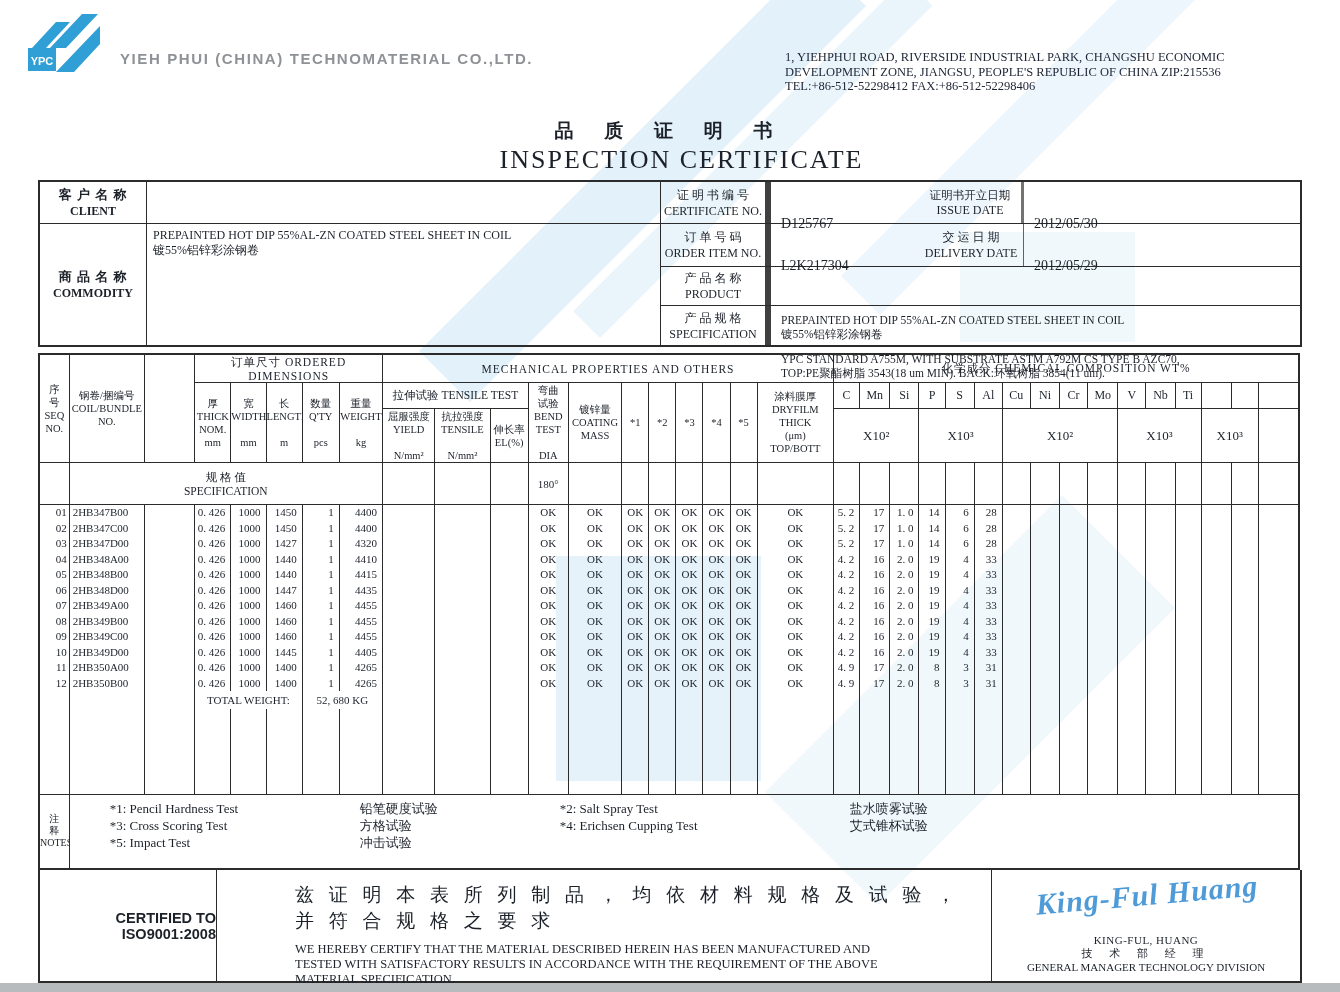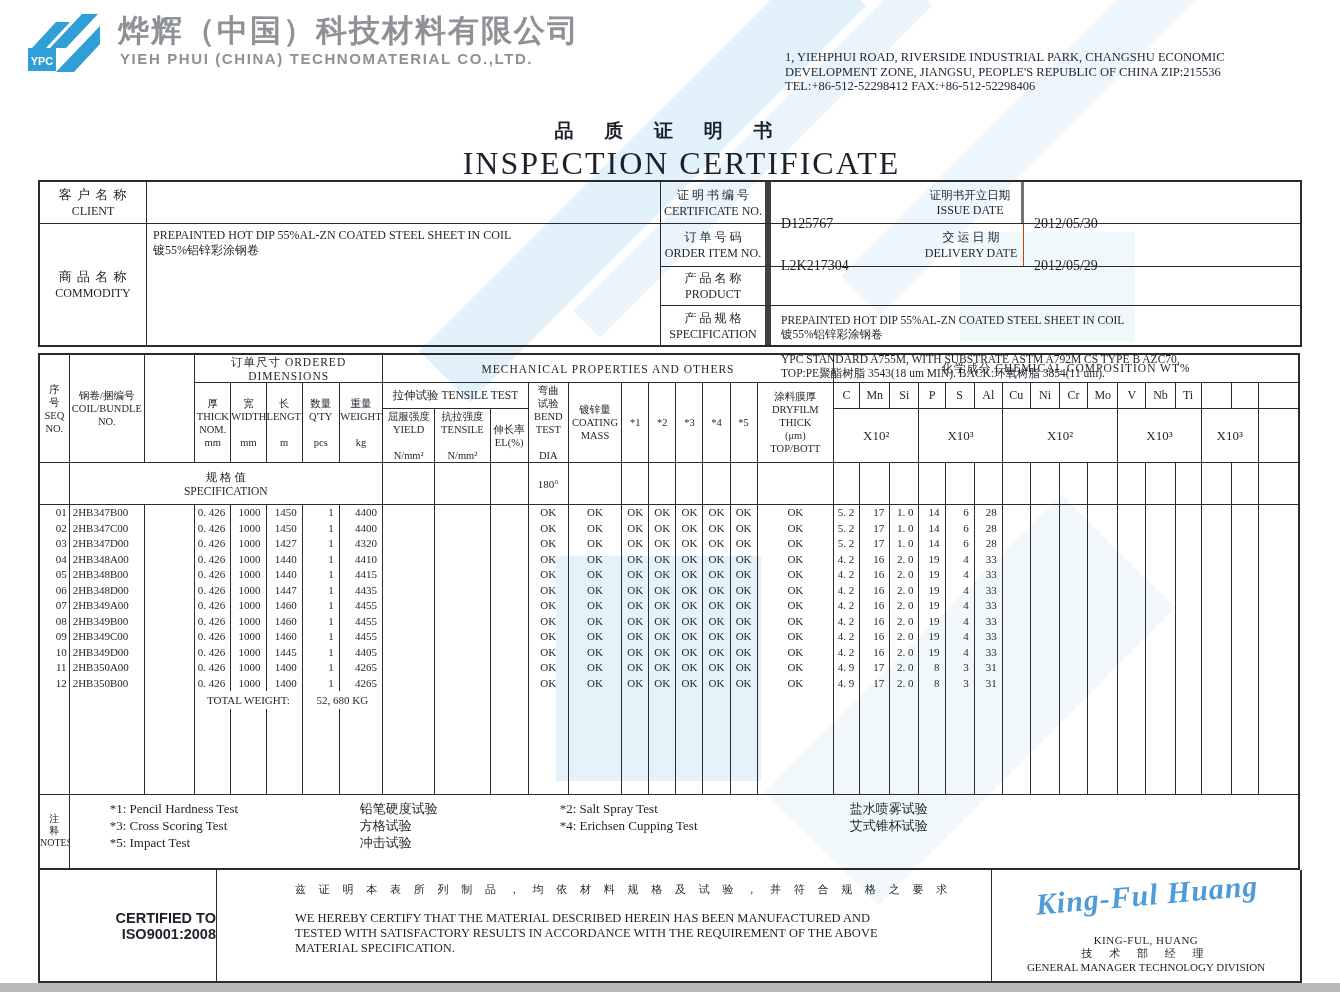--- a/index.html
+++ b/index.html
@@ -17,29 +17,29 @@
   .wm-info   { left:960px; top:232px; width:175px; height:110px; background:rgba(110,185,230,.10); }
   .wm-low    { left:760px; top:620px; width:420px; height:160px; background:rgba(110,185,230,.10); transform:rotate(-45deg); }
   
   .hdr { position:absolute; left:20px; top:8px; right:20px; height:110px; z-index:2; }
   .logo { position:absolute; left:0; top:2px; width:82px; height:62px; }
   .co-cn { position:absolute; left:98px; top:2px; font-size:31px; font-weight:bold; color:#8e9195; letter-spacing:2px; font-family:"Liberation Sans",sans-serif; }
   .co-en { position:absolute; left:100px; top:42px; font-size:15px; font-weight:bold; color:#8e9195; letter-spacing:1.6px; font-family:"Liberation Sans",sans-serif; }
   .addr { position:absolute; left:765px; top:42px; width:470px; font-size:12.5px; line-height:14.5px; color:#1d2334; }
   .title { position:absolute; left:0; top:118px; width:1340px; text-align:center; z-index:2; }
   .title-cn { font-size:19px; font-weight:bold; letter-spacing:13px; }
-  .title-en { font-size:32px; letter-spacing:2px; margin-top:1px;margin-left:23px; }
+  .title-en { font-size:26px; letter-spacing:2px; margin-top:1px;margin-left:23px; }
   
   .doc { position:absolute; left:38px; top:180px; width:1264px; z-index:1; }
   
   .info { display:flex; border:2px solid #2b2b2b; background:transparent; }
   .info-left { width:622px; border-right:1px solid #2b2b2b; }
   .irow { display:flex; }
   .irow + .irow { border-top:1px solid #2b2b2b; }
-  .ilabel { width:107px; border-right:1px solid #2b2b2b; display:flex; flex-direction:column; justify-content:center; align-items:center; text-align:center; }
+  .ilabel { width:107px; border-right:1px solid #2b2b2b; display:flex; flex-direction:column; justify-content:center; align-items:center; text-align:center;font-weight:bold; }
   .ilabel .cn { font-size:13px; letter-spacing:1px; }
   .ilabel .en { font-size:12px; }
   .ival { flex:1; padding:4px 6px; font-size:12px; line-height:15px; }
   .info-right { width:640px; }
   .ir-label { width:110px; border-right:6px solid #404040; display:flex; flex-direction:column; justify-content:center; align-items:center; text-align:center; }
   .ir-val { display:flex; align-items:center; padding-left:10px; font-size:14px;margin-top:42px; }
   .ir-val.small { font-size:11.5px; line-height:14px; display:block; padding-top:4px; }
   .w148 { width:148px; border-right:1px solid #2b2b2b; }
   .w105 { width:105px; border-right:1px solid #2b2b2b; }
   .grow { flex:1; }
@@ -61,21 +61,21 @@
   .total-val { font-size:11.5px; text-align:center !important; }
   .notes td { border-top:1px solid #2b2b2b; }
   .notes-label { font-size:10px; line-height:12px; }
   .notes-body { text-align:left !important; vertical-align:top !important; padding:6px 0 0 40px !important; }
   .notes-grid { display:grid; grid-template-columns:250px 200px 290px auto; row-gap:1px; font-size:13px; line-height:16px; }
   
   .footer { display:flex; border:2px solid #2b2b2b; border-top:none; height:113px; }
   .f1 { width:177px; border-right:1px solid #2b2b2b; display:flex; align-items:center; justify-content:center; }
   .f1 span { font-family:"Liberation Sans",sans-serif; font-weight:bold; font-size:14.5px;text-align:right; }
   .f2 { width:775px; border-right:1px solid #2b2b2b; padding:12px 0 0 78px; }
-  .f2 .cn { font-size:11px; letter-spacing:5px; margin-bottom:14px; }
+  .f2 .cn { font-size:19px; letter-spacing:5px; margin-bottom:8px; }
   .f2 .en { font-size:12.5px; line-height:15px; }
   .f3 { flex:1; position:relative; text-align:center; }
   .sig-script { position:absolute; left:10px; top:8px; width:290px; text-align:center; font-style:italic; font-size:30px; color:#4e9bd8; transform:rotate(-5deg); letter-spacing:1px; font-weight:bold; }
   .sig-lines { position:absolute; left:0; right:0; bottom:8px; }
   .sig-name { font-size:11px; letter-spacing:.5px; }
   .sig-cn { font-size:11px; letter-spacing:7px; }
   .sig-en { font-size:11px; }
   
   .strip { position:absolute; left:0; bottom:0; width:1340px; height:9px; background:#b7bbbe; z-index:3; }
 </style>
@@ -94,21 +94,20 @@
   </div>
 
   <div class="hdr">
     <svg class="logo" viewBox="0 0 82 62">
       <polygon points="30,38 62,4 78,4 46,38" fill="#2f9fd6"></polygon>
       <polygon points="12,38 36,12 50,12 26,38" fill="#2f9fd6"></polygon>
       <polygon points="36,62 80,16 80,34 54,62" fill="#2f9fd6"></polygon>
       <rect x="8" y="38" width="28" height="23" fill="#2f9fd6"></rect>
       <text x="22" y="55" text-anchor="middle" font-size="11" font-weight="bold" fill="#ffffff" font-family="Liberation Sans, sans-serif">YPC</text>
     </svg>
-    <div class="co-cn">烨辉（中国）科技材料有限公司</div>
     <div class="co-en">YIEH PHUI (CHINA) TECHNOMATERIAL CO.,LTD.</div>
     <div class="addr">
       <div>1, YIEHPHUI ROAD, RIVERSIDE INDUSTRIAL PARK, CHANGSHU ECONOMIC</div>
       <div>DEVELOPMENT ZONE, JIANGSU, PEOPLE'S REPUBLIC OF CHINA ZIP:215536</div>
       <div>TEL:+86-512-52298412  FAX:+86-512-52298406</div>
     </div>
   </div>
 
   <div class="title">
     <div class="title-cn">品 质 证 明 书</div>

